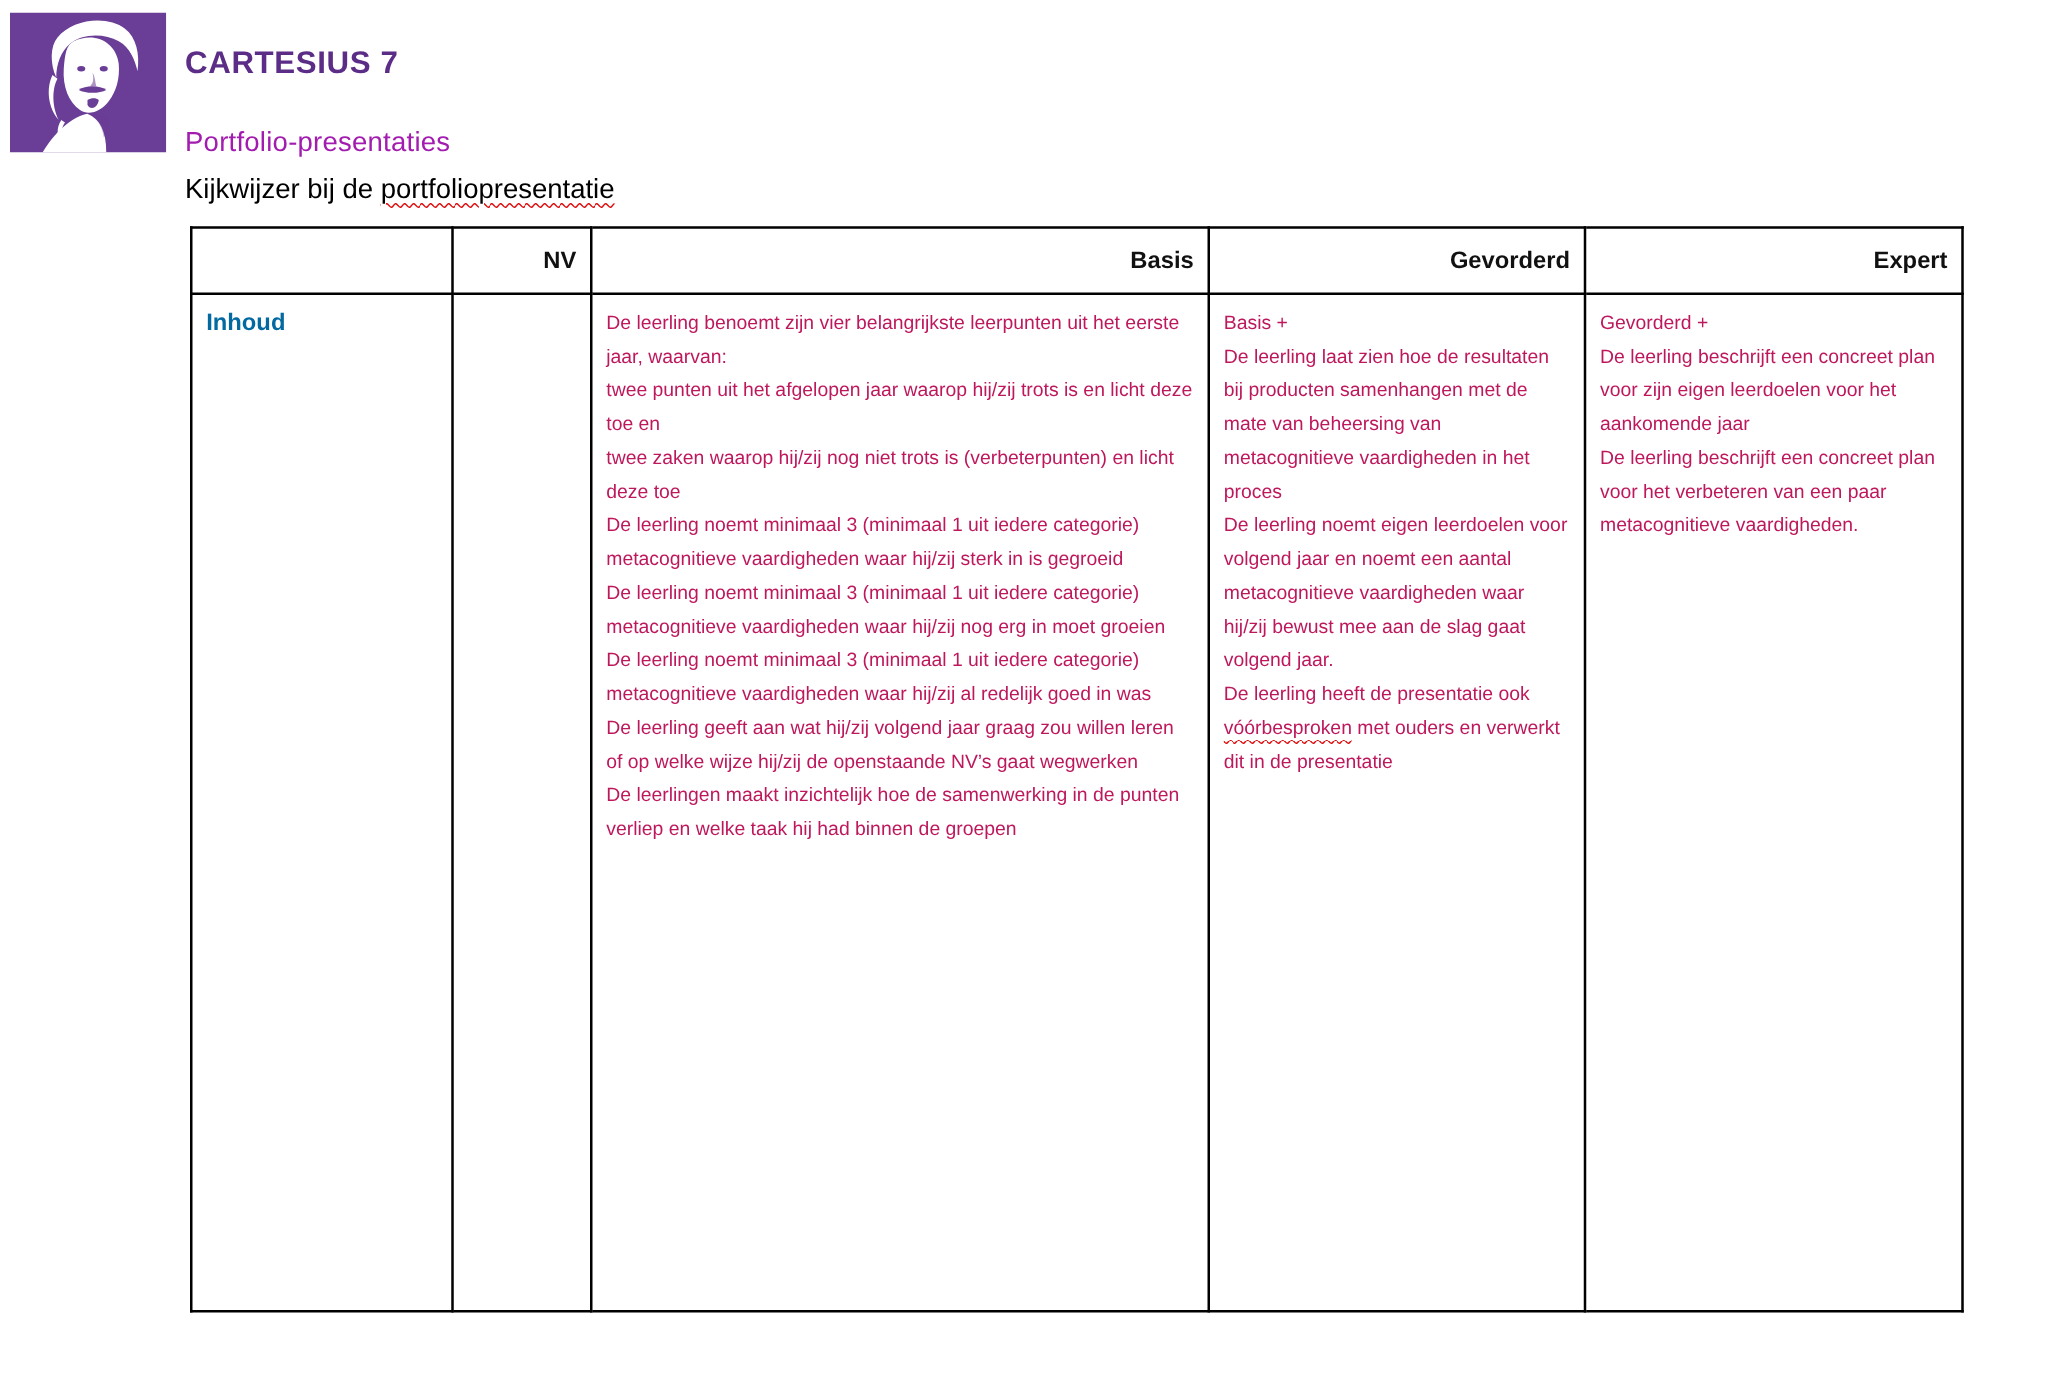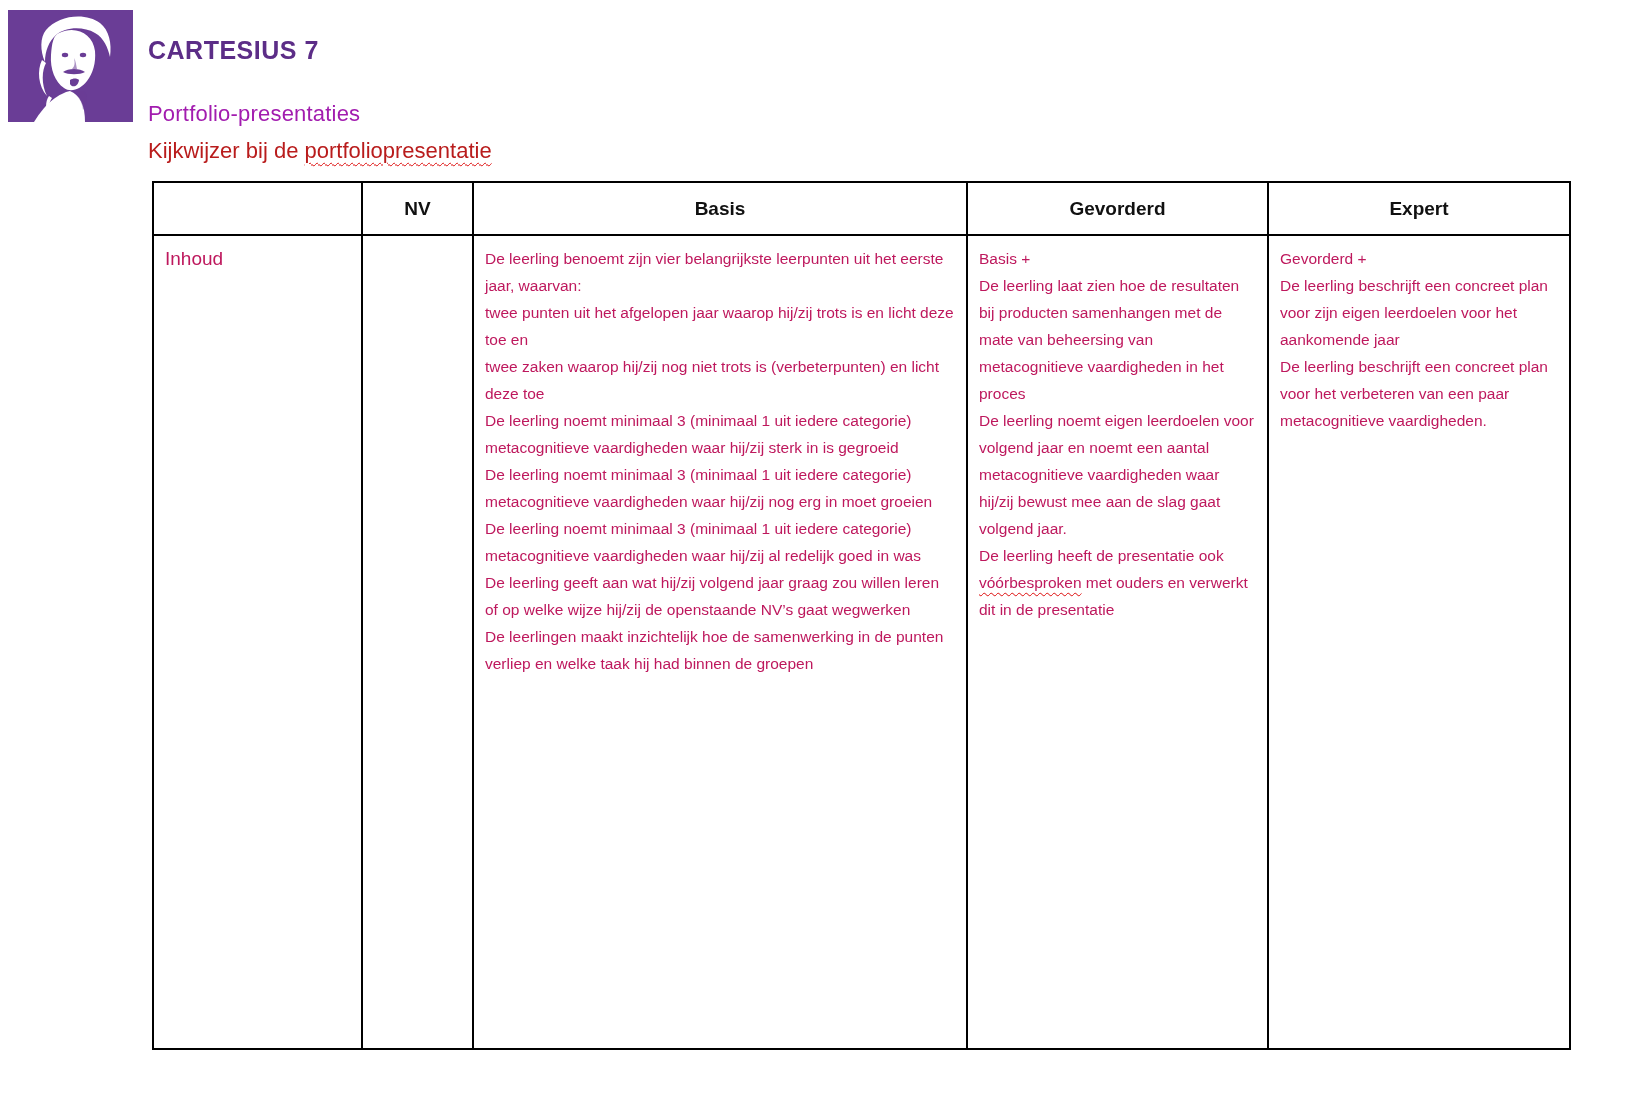--- a/index.html
+++ b/index.html
@@ -40,21 +40,21 @@
   }
 
   
   .page-title {
     position: absolute;
     left: 148px;
     top: 138px;
     margin: 0;
     font-size: 22px;
     font-weight: 400;
-    color: #b91c1c;
+    color: #000000;
   }
   .squiggle {
     text-decoration: underline;
     text-decoration-style: wavy;
     text-decoration-color: #dd0c0c;
     text-decoration-thickness: 1px;
     text-underline-offset: 4px;
   }
 
   
@@ -65,39 +65,39 @@
     width: 1417px;
     border-collapse: collapse;
     table-layout: fixed;
   }
   .rubric th, .rubric td {
     border: 2px solid #000000;
     background: #ffffff;
   }
   .rubric thead tr { height: 53px; }
   .rubric th {
-    text-align: center;
+    text-align: right;
     vertical-align: middle;
     font-size: 19px;
     font-weight: bold;
     color: #111111;
     padding: 0 11px;
   }
   .rubric tbody tr { height: 814px; }
   .rubric td {
     vertical-align: top;
     padding: 9px 11px;
     font-size: 15.5px;
     line-height: 27px;
     color: #be185d;
   }
   .rubric td.row-label {
     font-size: 19px;
-    font-weight: normal;
-    color: #be185d;
+    font-weight: bold;
+    color: #0369a1;
   }
   .para { white-space: pre-wrap; }
   .para + .para { }
 </style>
 </head>
 <body>
 
 <div class="logo">
   <svg viewBox="0 0 125 112" xmlns="http://www.w3.org/2000/svg">
     <rect class="logo-bg" width="125" height="112" fill="#6a3d96"></rect>

